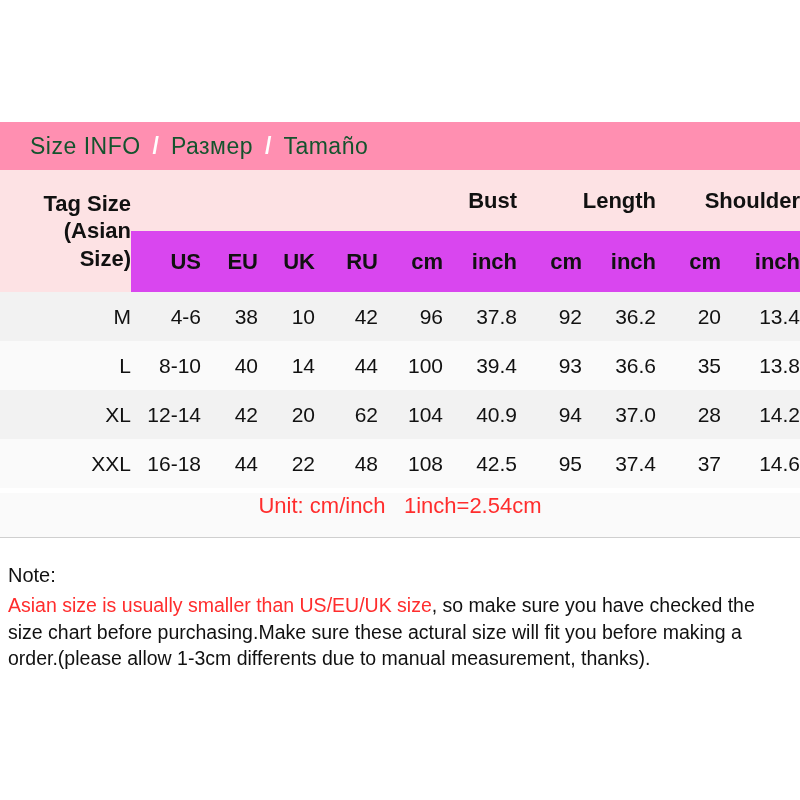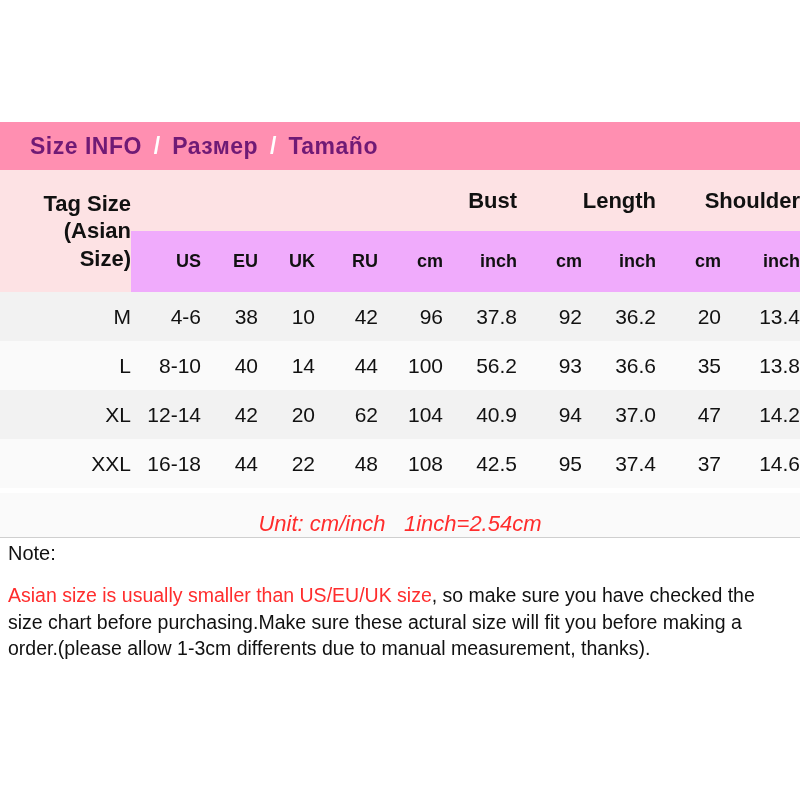--- a/index.html
+++ b/index.html
@@ -26,23 +26,23 @@
     top: 122px;
     width: 800px;
     height: 48px;
     background: #ff8fb1;
     display: flex;
     align-items: center;
     box-sizing: border-box;
     padding-left: 30px;
   }
   .title-text {
-    color: #701a75;
+    color: #14532d;
     font-size: 23px;
-    font-weight: bold;
+    font-weight: normal;
     letter-spacing: 0.5px;
     white-space: nowrap;
   }
   .title-sep {
     color: #ffffff;
     font-size: 23px;
     font-weight: bold;
     padding: 0 12px;
   }
 
@@ -58,23 +58,23 @@
   .chart td, .chart th {
     border: none;
     text-align: right;
     vertical-align: middle;
     font-size: 21px;
     color: #111111;
     padding: 0;
   }
 
   .hdr-row td {
-    background: #f0abfc;
-    font-weight: bold;
-    font-size: 18px;
+    background: #d946ef;
+    font-weight: bold;
+    font-size: 22px;
     height: 61px;
   }
   .hdr-group td {
     background: #fde2e4;
     font-weight: bold;
     font-size: 22px;
     height: 61px;
   }
   .tagsize-cell {
     background: #fde2e4;
@@ -106,52 +106,51 @@
 
   
   .unit-bar {
     position: absolute;
     left: 0;
     top: 493px;
     width: 800px;
     height: 44px;
     background: #fafafa;
     display: flex;
-    align-items: flex-end;
+    align-items: flex-start;
     justify-content: center;
-    font-style: italic;
   }
   .unit-text {
     color: #ff2d2d;
     font-size: 22px;
     white-space: pre;
   }
 
   
   .note-box {
     position: absolute;
     left: 0;
     top: 537px;
     width: 800px;
     height: 140px;
     background: #ffffff;
     border-top: 1px solid #cfcfcf;
     box-sizing: border-box;
-    padding: 2px 8px 0 8px;
+    padding: 24px 8px 0 8px;
   }
   .note-label {
     font-size: 20px;
     color: #111111;
     line-height: 1.32;
   }
   .note-body {
     font-size: 19.5px;
     color: #111111;
     line-height: 1.35;
-    margin-top: 16px;
+    margin-top: 4px;
   }
   .note-red { color: #ff2d2d; }
 </style>
 </head>
 <body>
 
 <div id="page">
 
   <div class="title-bar">
     <span class="title-text">Size INFO</span>
@@ -214,38 +213,38 @@
         <td>13.4</td>
       </tr>
 
       <tr class="data-row row-even">
         <td>L</td>
         <td>8-10</td>
         <td>40</td>
         <td>14</td>
         <td>44</td>
         <td>100</td>
-        <td>56.2</td>
+        <td>39.4</td>
         <td>93</td>
         <td>36.6</td>
         <td>35</td>
         <td>13.8</td>
       </tr>
 
       <tr class="data-row row-odd">
         <td>XL</td>
         <td>12-14</td>
         <td>42</td>
         <td>20</td>
         <td>62</td>
         <td>104</td>
         <td>40.9</td>
         <td>94</td>
         <td>37.0</td>
-        <td>47</td>
+        <td>28</td>
         <td>14.2</td>
       </tr>
 
       <tr class="data-row row-even">
         <td>XXL</td>
         <td>16-18</td>
         <td>44</td>
         <td>22</td>
         <td>48</td>
         <td>108</td>

